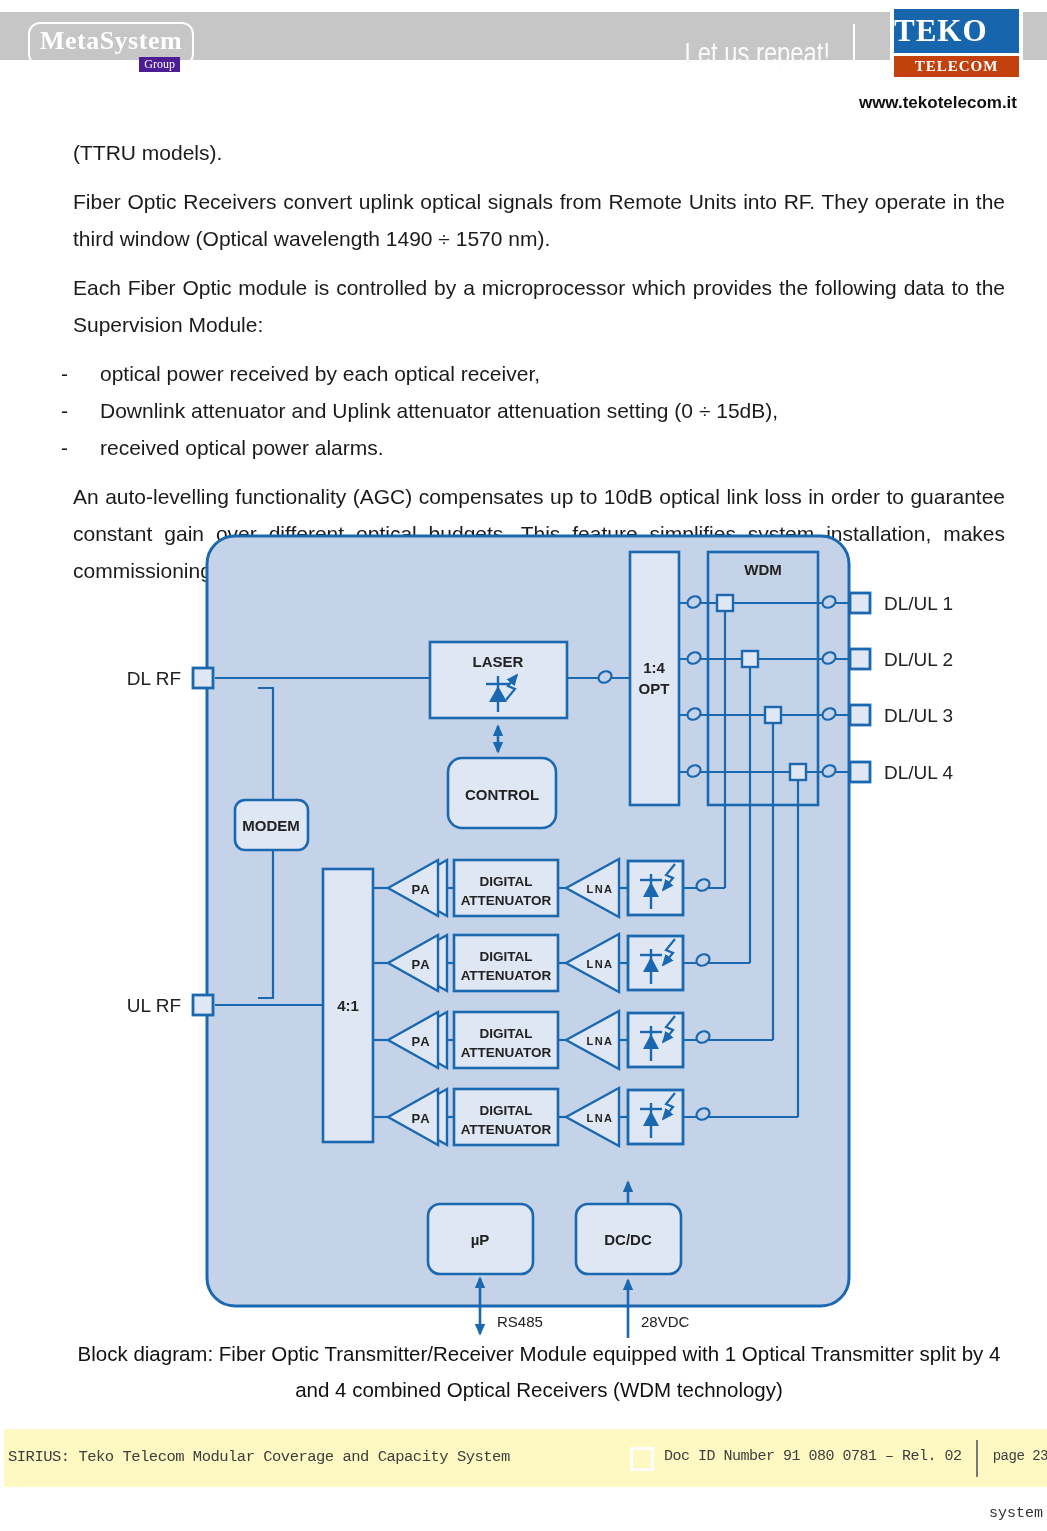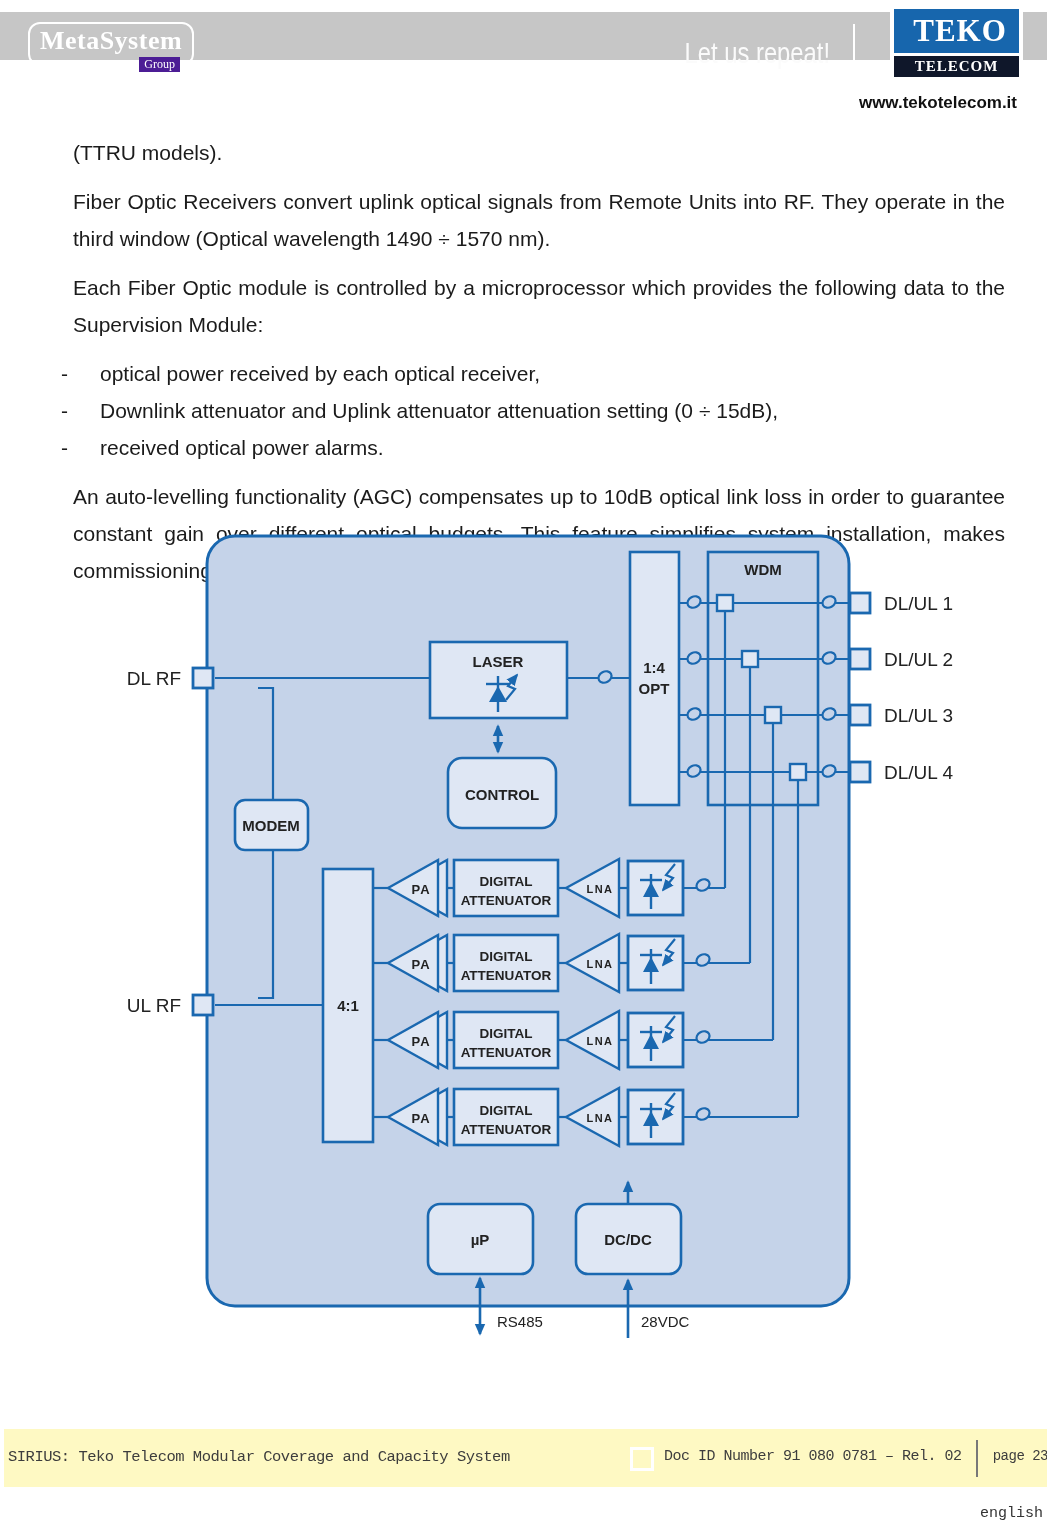--- a/index.html
+++ b/index.html
@@ -11,22 +11,22 @@
   .ms-name{position:absolute;left:0;top:2px;width:100%;text-align:center;
            font-family:"Liberation Serif",serif;font-weight:700;font-size:26px;color:#fff;letter-spacing:.5px;}
   .ms-sub{position:absolute;right:12px;bottom:-8px;background:#4c1d95;padding:0 5px;
           font-family:"Liberation Serif",serif;font-size:12px;color:#fff;}
   .tagline{position:absolute;left:630px;top:25px;width:200px;text-align:right;color:#fbfbfb;
            font-size:29px;transform:scaleX(.82);transform-origin:right center;}
   .hdr-divider{position:absolute;left:853px;top:12px;width:2px;height:38px;background:#fff;}
   .teko{position:absolute;left:890px;top:5px;width:133px;height:76px;background:#fff;}
   .teko-top{position:absolute;left:4px;top:4px;right:4px;height:44px;background:#1766ad;
             color:#fff;font-family:"Liberation Serif",serif;font-weight:700;font-size:31px;
-            text-align:center;line-height:44px;letter-spacing:1px;padding-left:7px;}
-  .teko-bot{position:absolute;left:4px;bottom:4px;right:4px;height:21px;background:#0f172a;
+            line-height:44px;letter-spacing:1px;}
+  .teko-bot{position:absolute;left:4px;bottom:4px;right:4px;height:21px;background:#c2410c;
             color:#fff;font-family:"Liberation Serif",serif;font-weight:700;font-size:15px;
             text-align:center;line-height:21px;letter-spacing:1px;}
   .website{position:absolute;right:30px;top:93px;font-weight:700;font-size:17px;color:#111;}
   
   .bodytext{position:absolute;left:61px;top:122px;width:956px;font-size:21px;line-height:37px;
             text-align:justify;color:#1b1b1b;}
   .bodytext p{margin:12px;}
   .bullet{position:relative;padding-left:39px;}
   .bullet .dash{position:absolute;left:0;top:0;}
   
@@ -267,23 +267,24 @@
     <text class="portlabel" x="884" y="603" dy="0.35em">DL/UL 1</text>
     <text class="portlabel" x="884" y="659" dy="0.35em">DL/UL 2</text>
     <text class="portlabel" x="884" y="715" dy="0.35em">DL/UL 3</text>
     <text class="portlabel" x="884" y="772" dy="0.35em">DL/UL 4</text>
     <text class="blabel" x="480" y="1240" dy="0.35em" text-anchor="middle">µP</text>
     <text class="blabel" x="628" y="1240" dy="0.35em" text-anchor="middle">DC/DC</text>
     <text class="smalllabel" x="497" y="1322" dy="0.35em">RS485</text>
     <text class="smalllabel" x="641" y="1322" dy="0.35em">28VDC</text>
   </svg>
 
+  <div class="caption">Block diagram: Fiber Optic Transmitter/Receiver Module equipped with 1 Optical Transmitter split by 4 and 4 combined Optical Receivers (WDM technology)</div>
 
   <div class="footband">
     <div class="foot-left">SIRIUS: Teko Telecom Modular Coverage and Capacity System</div>
     <div class="foot-square"></div>
     <div class="foot-doc">Doc ID Number 91 080 0781 – Rel. 02</div>
     <div class="foot-div"></div>
     <div class="foot-page">page 23</div>
   </div>
-  <div class="lang">english</div>
+  <div class="lang">system</div>
 
 </div>
 
 </body></html>

